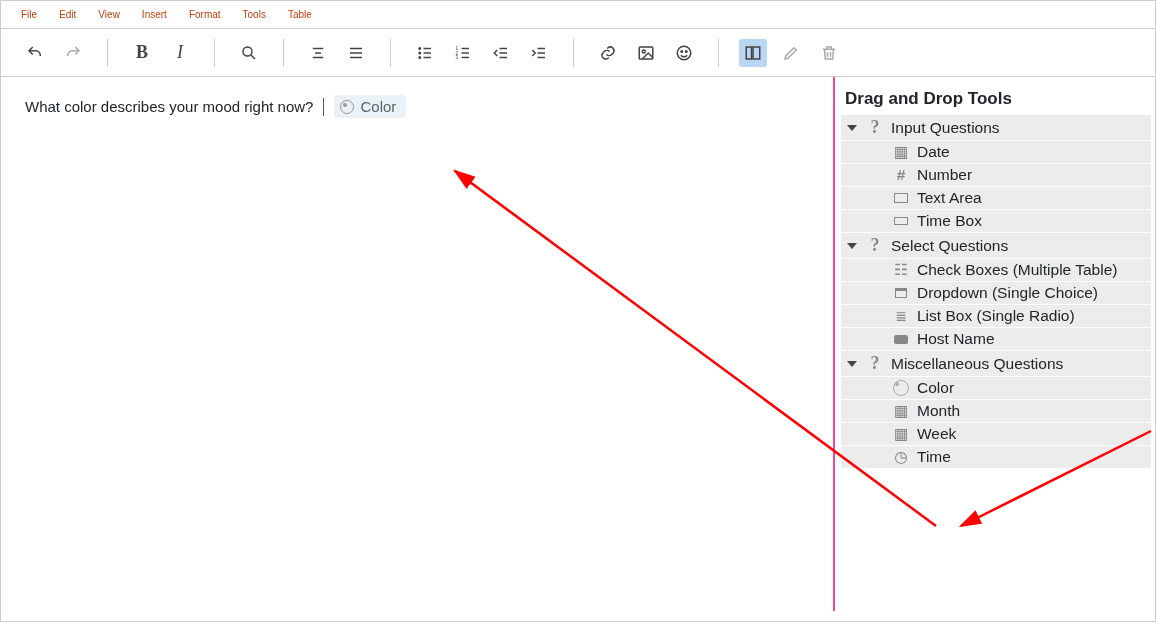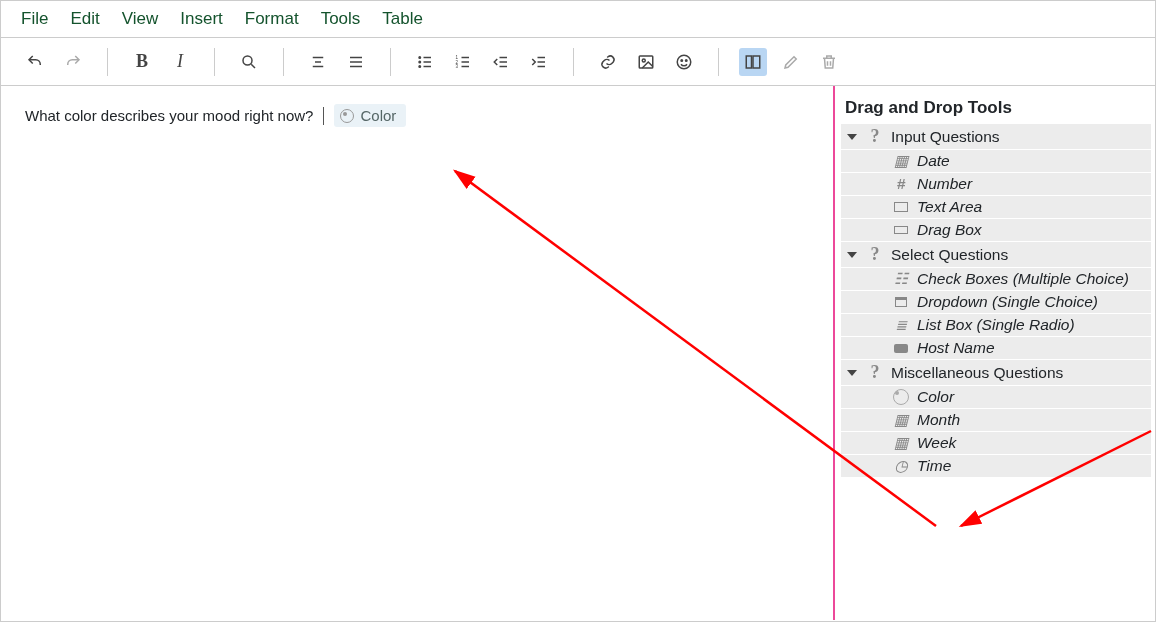--- a/index.html
+++ b/index.html
@@ -1,39 +1,39 @@
 <!DOCTYPE html>
 <html><head>
 <meta charset="utf-8">
 <style>
   * { box-sizing: border-box; }
   html, body { margin:0; padding:0; font-family: "Segoe UI", Arial, sans-serif; background:#fff; color:#212529; }
   .app { width:1156px; height:622px; border:1px solid #ccc; position:relative; overflow:hidden; }
-  .menubar { display:flex; gap:22px; padding:8px 20px; border-bottom:1px solid #ccc; font-size:17px; color:#14532d; }
+  .menubar { display:flex; gap:22px; padding:8px 20px; border-bottom:1px solid #ccc; font-size:10px; color:#c2410c; }
   .menubar span { cursor:pointer; }
   .toolbar { display:flex; align-items:center; gap:12px; padding:6px 20px; border-bottom:1px solid #ccc; font-size:15px; height:48px;}
   .tb-group { display:flex; gap:10px; align-items:center; }
   .tb-sep { width:1px; height:28px; background:#ccc; margin:0 8px; }
   .tb-btn { width:28px; height:28px; display:flex; align-items:center; justify-content:center; border-radius:3px; cursor:pointer; color:#444;}
   .tb-btn svg { width:18px; height:18px; }
   .tb-btn.active { background:#b9d6f3; }
   .main { display:flex; height:calc(622px - 38px - 48px - 2px); }
   .editor { flex:1; padding:18px 24px; position:relative; font-size:15px; }
   .editor-line { display:flex; align-items:center; gap:10px; }
   .cursor-pipe { display:inline-block; border-right:1px solid #555; height:18px; }
   .field-chip { display:inline-flex; align-items:center; gap:6px; background:#eaf2f7; padding:3px 10px 3px 6px; border-radius:3px; color:#566; font-size:15px;}
   .field-chip .chip-icon { width:14px; height:14px; border:1.5px solid #999; border-radius:50%; position:relative;}
   .field-chip .chip-icon::after { content:""; position:absolute; width:4px; height:4px; background:#999; border-radius:50%; top:2px; left:2px;}
   .sidebar { width:322px; border-left:2px solid #ec4899; padding:12px 4px 0 6px; font-size:15.5px; overflow:hidden;}
   .side-title { font-weight:bold; font-size:17px; padding:0 4px 6px 4px;}
   .tree { }
   .cat-row { display:flex; align-items:center; gap:8px; padding:2px 6px; background:#ececec; margin-bottom:1px; cursor:pointer;}
   .caret { width:0; height:0; border-left:5px solid transparent; border-right:5px solid transparent; border-top:6px solid #444; transform:none; margin-right:2px;}
   .cat-icon { color:#888; font-weight:bold; width:16px; text-align:center;}
-  .item-row { display:flex; align-items:center; gap:8px; padding:2px 4px 2px 52px; background:#ececec; margin-bottom:1px; cursor:grab;font-style:italic;}
+  .item-row { display:flex; align-items:center; gap:8px; padding:2px 4px 2px 52px; background:#ececec; margin-bottom:1px; cursor:grab;}
   .item-row .mini { width:16px; height:16px; display:inline-flex; align-items:center; justify-content:center; color:#888;}
   
   .ic-grid::before { content:"▦"; }
   .ic-hash::before { content:"#"; font-weight:bold;}
   .ic-rect { width:14px; height:10px; border:1.5px solid #888;}
   .ic-rect.small { height:8px; }
   .ic-check::before { content:"☷"; }
   .ic-drop { width:12px; height:10px; border:1.5px solid #888; border-top-width:3px;}
   .ic-list::before { content:"≣"; font-size:14px;}
   .ic-radio { width:12px; height:12px; border:2px solid #888; border-radius:50%;}
@@ -228,30 +228,30 @@
           <div class="item-row">
             <span class="mini">
               <span class="ic-rect"></span>
             </span>
             <span>Text Area</span>
           </div>
           <div class="item-row">
             <span class="mini">
               <span class="ic-rect small"></span>
             </span>
-            <span>Drag Box</span>
+            <span>Time Box</span>
           </div>
           <div class="cat-row">
             <span class="caret"></span>
             <span class="cat-icon q-glyph">?</span>
             <span>Select Questions</span>
           </div>
           <div class="item-row">
             <span class="mini ic-check"></span>
-            <span>Check Boxes (Multiple Choice)</span>
+            <span>Check Boxes (Multiple Table)</span>
           </div>
           <div class="item-row">
             <span class="mini">
               <span class="ic-drop"></span>
             </span>
             <span>Dropdown (Single Choice)</span>
           </div>
           <div class="item-row">
             <span class="mini ic-list"></span>
             <span>List Box (Single Radio)</span>

